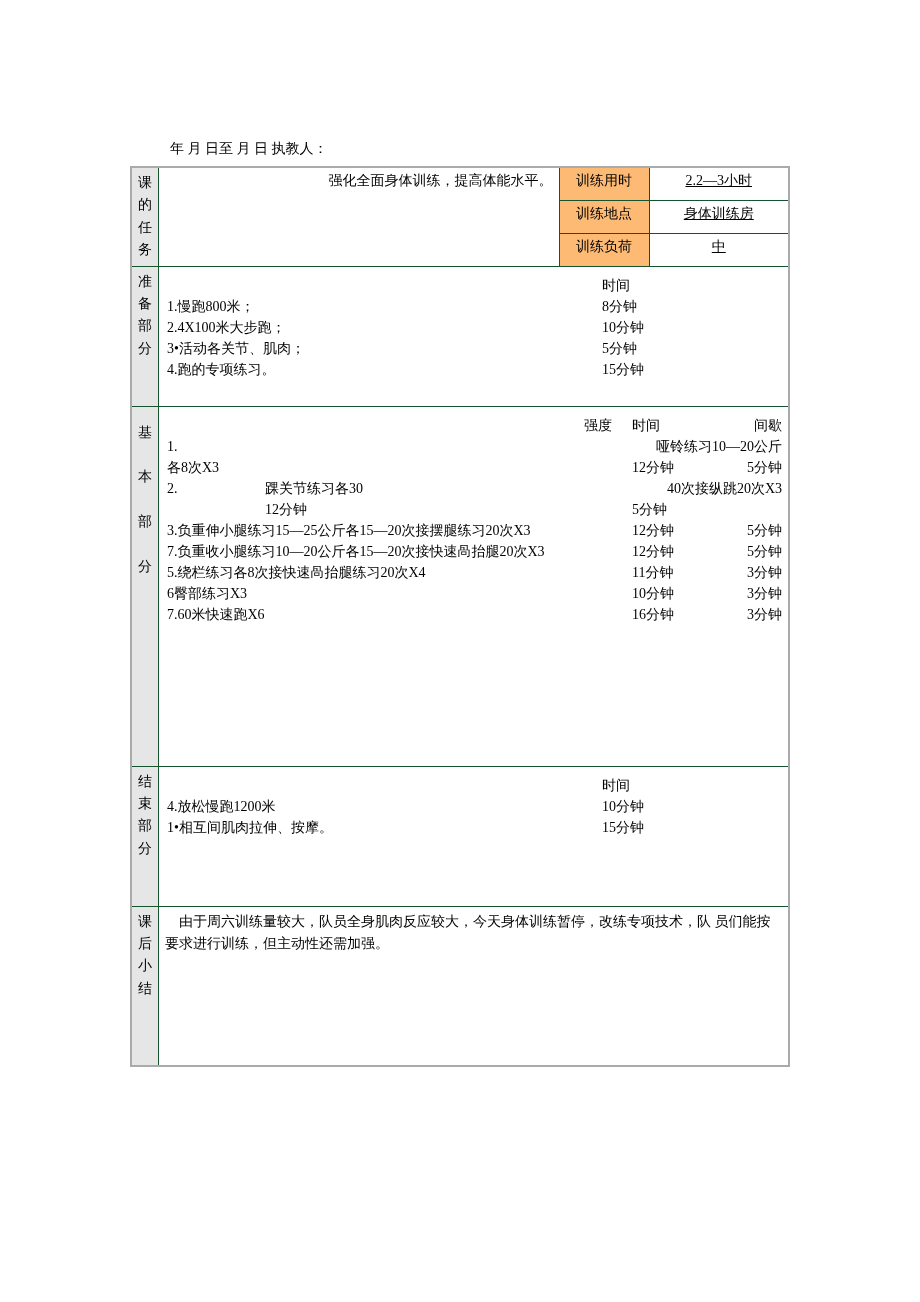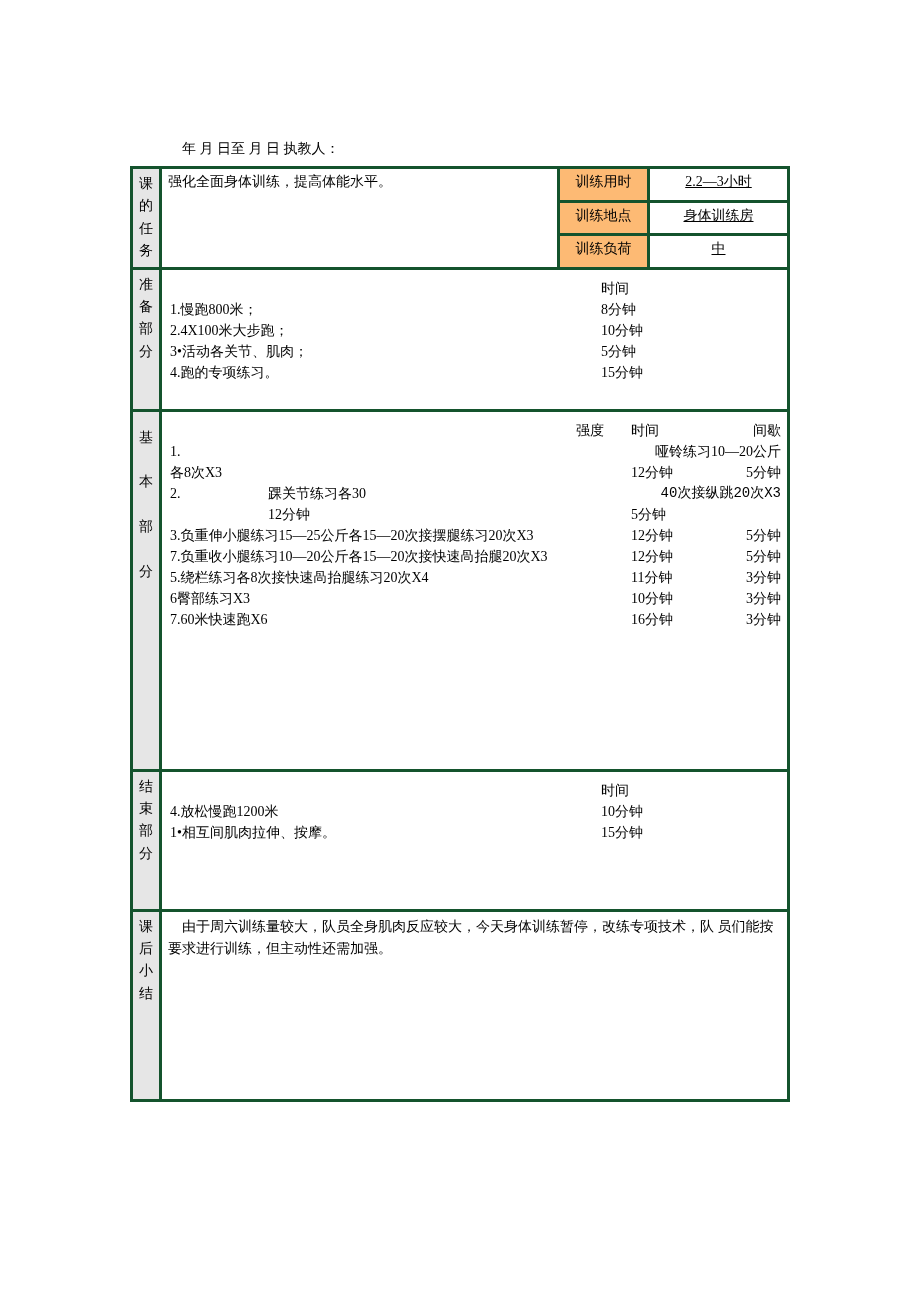--- a/index.html
+++ b/index.html
@@ -6,30 +6,30 @@
     body {
       font-family: "SimSun", "宋体", serif;
       font-size: 14px;
       color: #000;
       background: #fff;
       padding: 140px 130px 40px 130px;
       width: 920px;
     }
     .header-line {
       margin-bottom: 8px;
-      margin-left: 52px;
+      margin-left: 40px;
       font-size: 14px;
     }
     .main-table {
       border-collapse: collapse;
       width: 100%;
       border: 2px solid #aaa;
     }
     .main-table td {
-      border: 3px solid #14532d;
+      border: 1px solid #14532d;
       padding: 4px 6px;
       vertical-align: top;
     }
     .side-label {
       width: 24px;
       background: #e6e6e6;
       text-align: center;
       vertical-align: middle;
       font-size: 14px;
       line-height: 1.6;
@@ -42,20 +42,21 @@
     }
     .info-value {
       text-align: center;
       width: 140px;
       vertical-align: middle;
       text-decoration: underline;
     }
     .task-cell {
       vertical-align: top;
       padding: 6px 10px;
+      text-align: right;
     }
     .section-cell {
       padding: 0;
       line-height: 1.5;
     }
     .section-content {
       padding: 4px 0;
       position: relative;
     }
     .section-line {
@@ -70,21 +71,21 @@
       width: 80px;
       text-align: left;
     }
     .col-rest {
       width: 70px;
       text-align: right;
     }
     .col-intensity {
       width: 60px;
       text-align: right;
-      padding-right: 27px;
+      padding-right: 20px;
     }
     .header-row {
       display: flex;
     }
     .prep-line {
       display: flex;
     }
     .prep-main {
       flex: 1;
       padding-left: 2px;
@@ -168,21 +169,21 @@
               <div class="col-rest" style="width:150px;">哑铃练习10—20公斤</div>
             </div>
         <div class="section-line">
               <div class="col-main">各8次X3</div>
               <div class="col-time">12分钟</div>
               <div class="col-rest">5分钟</div>
             </div>
         <div class="section-line">
               <div class="col-main">2.　　　　　　  踝关节练习各30</div>
               <div class="col-time"></div>
-              <div class="col-rest" style="width:150px;font-family:Liberation Mono, monospace;">40次接纵跳20次X3</div>
+              <div class="col-rest" style="width:150px;">40次接纵跳20次X3</div>
             </div>
         <div class="section-line">
               <div class="col-main">　　　　　　　12分钟</div>
               <div class="col-time">5分钟</div>
               <div class="col-rest"></div>
             </div>
         <div class="section-line">
               <div class="col-main">3.负重伸小腿练习15—25公斤各15—20次接摆腿练习20次X3</div>
               <div class="col-time">12分钟</div>
               <div class="col-rest">5分钟</div>
@@ -225,17 +226,17 @@
         </div>
         <div class="prep-line">
           <div class="prep-main">1•相互间肌肉拉伸、按摩。</div>
           <div class="prep-time">15分钟</div>
         </div>
       </div>
     </td>
   </tr>
 
   <tr>
-    <td class="side-label" style="height:190px;">课后小结</td>
+    <td class="side-label" style="height:160px;">课后小结</td>
     <td class="summary-cell" colspan="3">由于周六训练量较大，队员全身肌肉反应较大，今天身体训练暂停，改练专项技术，队  员们能按要求进行训练，但主动性还需加强。</td>
   </tr>
 </tbody>
   </table>
 
 </body></html>

